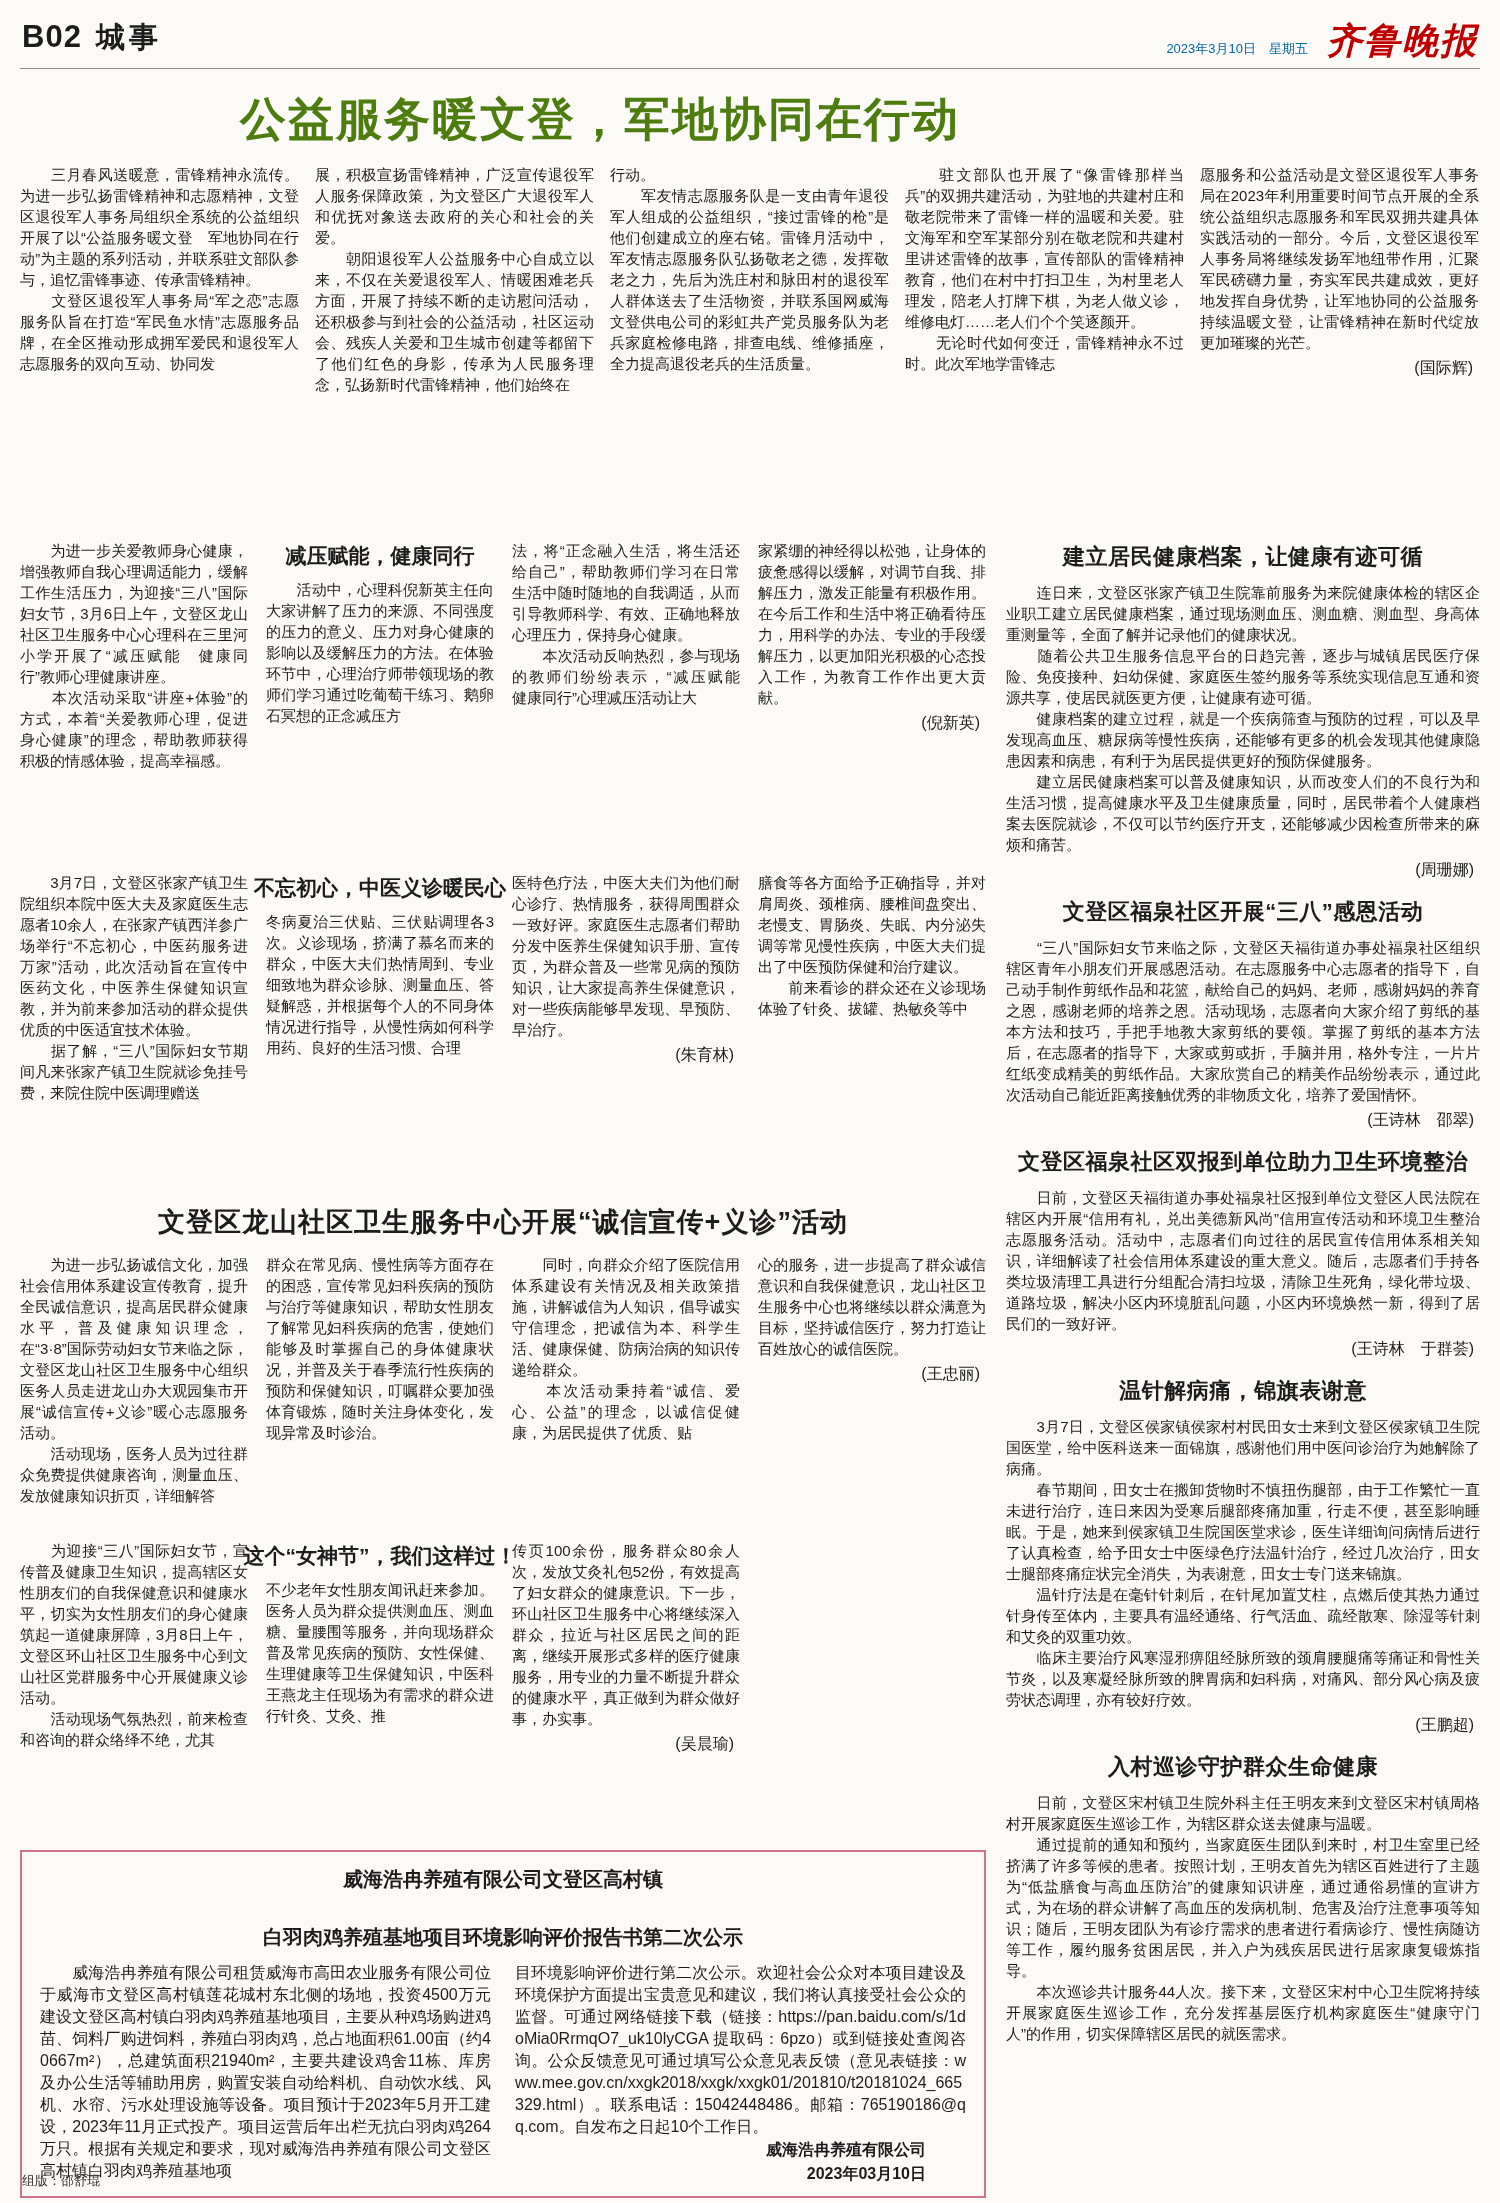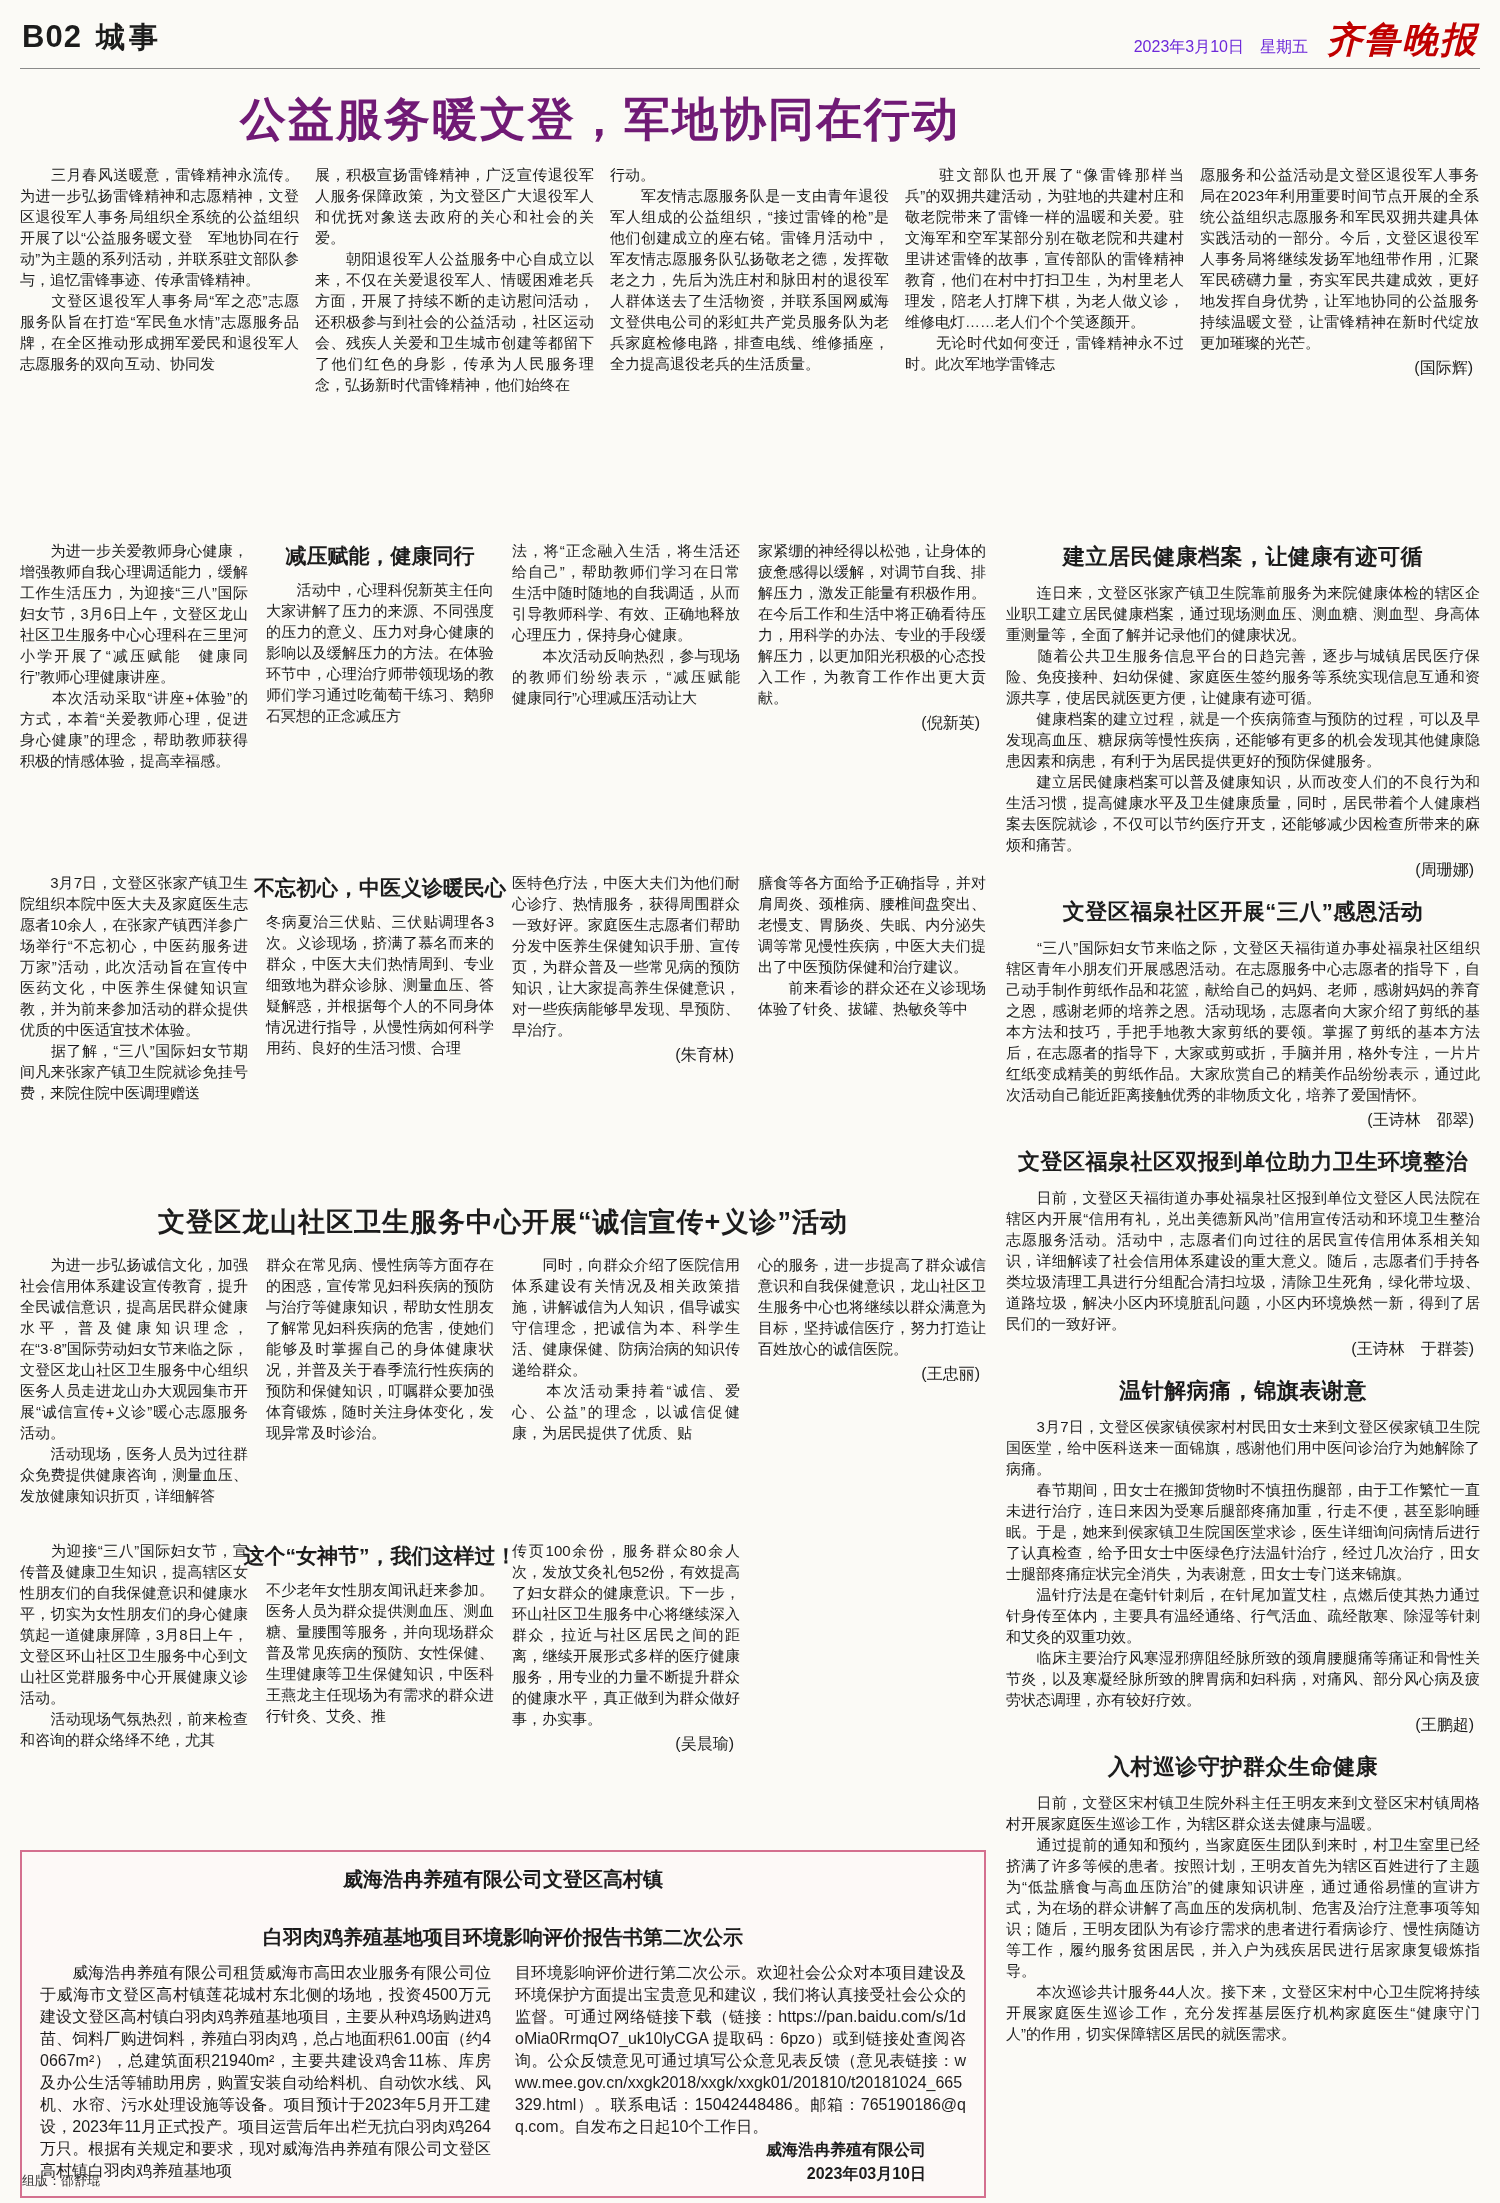--- a/index.html
+++ b/index.html
@@ -16,33 +16,33 @@
   
   .topbar{
     display:flex;justify-content:space-between;align-items:flex-end;
     border-bottom:1px solid #8a8a8a;
     padding:4px 2px 10px 2px;
   }
   .topbar-left{display:flex;align-items:baseline;gap:14px;}
   .pageno{font-size:31px;font-weight:bold;letter-spacing:1px;}
   .section{font-size:29px;font-weight:bold;letter-spacing:4px;}
   .topbar-right{display:flex;align-items:baseline;gap:18px;}
-  .issuedate{font-size:16px;color:#6d28d9;}
+  .issuedate{font-size:13px;color:#0369a1;}
   .paperlogo{
     font-family:"DejaVu Serif","Liberation Serif",serif;
     font-style:italic;font-weight:bold;
     font-size:36px;color:#c00000;letter-spacing:2px;line-height:1;
   }
 
   
   .main-headline{
     width:1160px; 
     text-align:center;
     font-size:46px;font-weight:bold;letter-spacing:2px;
-    color:#701a75;
+    color:#4d7c0f;
     margin:24px 0 18px 0;
     line-height:1.15;
   }
 
   
   .body-text{
     font-size:15px;line-height:21px;
     text-align:justify;
     white-space:pre-line;
   }

